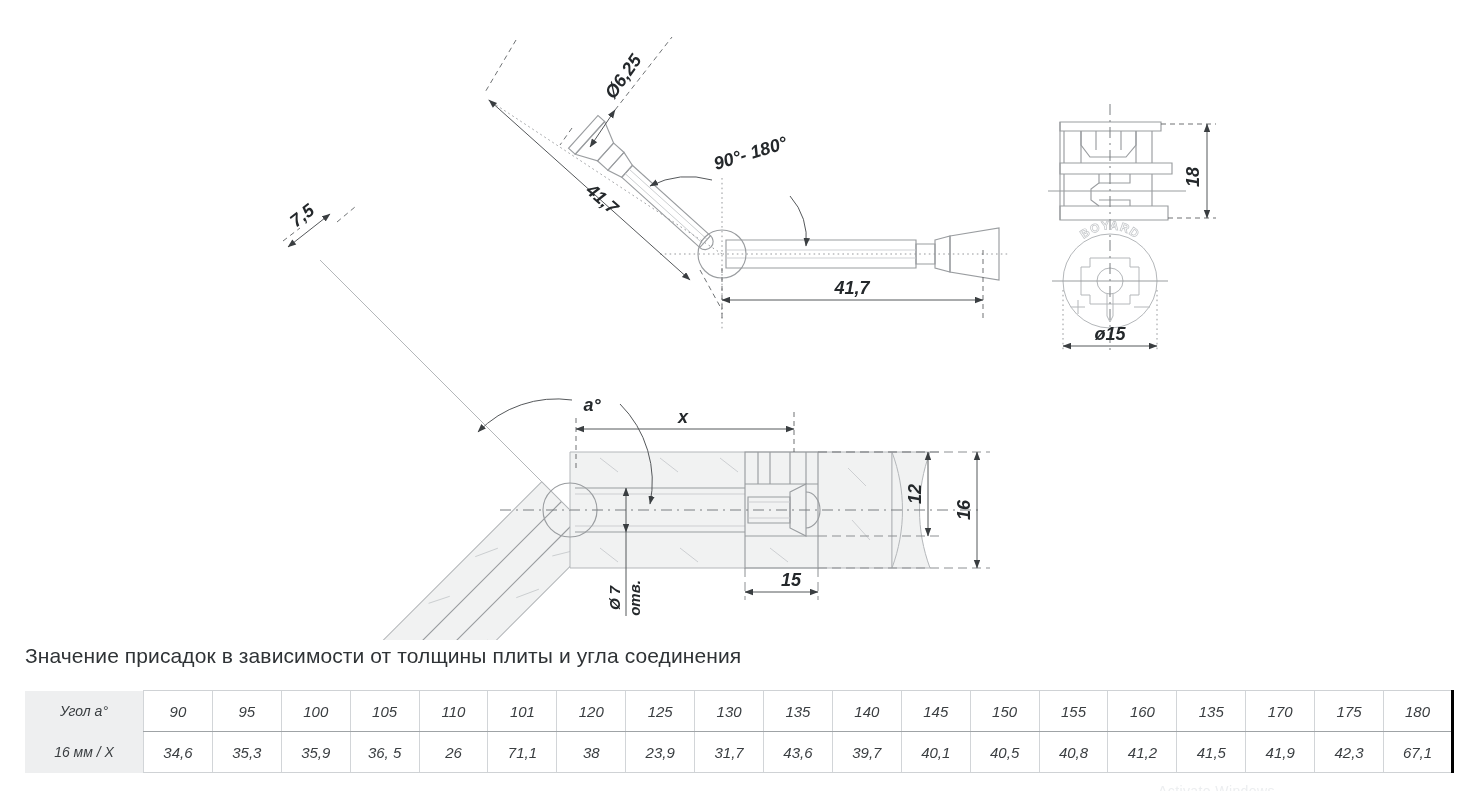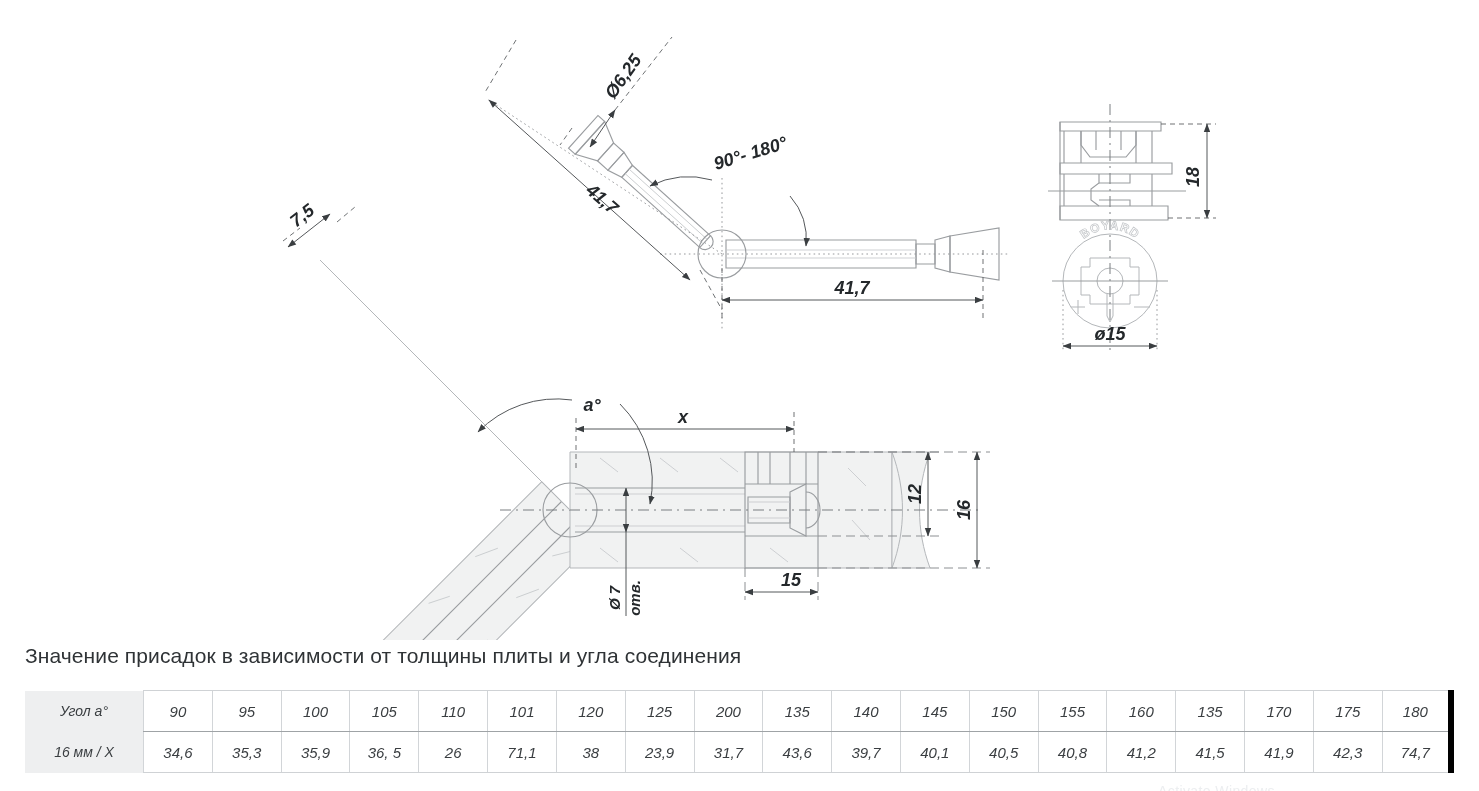--- a/index.html
+++ b/index.html
@@ -96,21 +96,21 @@
     text-align: center;
     vertical-align: middle;
     font-size: 15px;
     color: #3a3e41;
     border-left: 1px solid #d2d5d8;
     border-top: 1px solid #cfd2d5;
     border-bottom: 1px solid #cfd2d5;
     padding: 0;
     font-style: italic;
   }
-  #value-table tr td:last-child { border-right: 6px solid #000000; margin-left: 21px; }
+  #value-table tr td:last-child { border-right: 3px solid #000000; margin-left: 21px; }
   #value-table td.rowhead {
     background: #eeeff0;
     border-left: none;
     border-top: none;
     border-bottom: none;
     font-size: 14px;
     color: #3a3e41;
     width: 118px;
   }
   #value-table tr.head-row td { border-bottom: 1px solid #9fa3a6; }
@@ -364,21 +364,21 @@
       <tr class="head-row">
         <td class="rowhead">Угол a°</td>
       <td>90</td>
           <td>95</td>
           <td>100</td>
           <td>105</td>
           <td>110</td>
           <td>101</td>
           <td>120</td>
           <td>125</td>
-          <td>200</td>
+          <td>130</td>
           <td>135</td>
           <td>140</td>
           <td>145</td>
           <td>150</td>
           <td>155</td>
           <td>160</td>
           <td>135</td>
           <td>170</td>
           <td>175</td>
           <td>180</td>
@@ -396,19 +396,19 @@
           <td>31,7</td>
           <td>43,6</td>
           <td>39,7</td>
           <td>40,1</td>
           <td>40,5</td>
           <td>40,8</td>
           <td>41,2</td>
           <td>41,5</td>
           <td>41,9</td>
           <td>42,3</td>
-          <td>74,7</td>
+          <td>67,1</td>
         </tr>
     </tbody>
   </table>
 </div>
 
 <div id="watermark">Activate Windows</div>
 
 </body></html>

